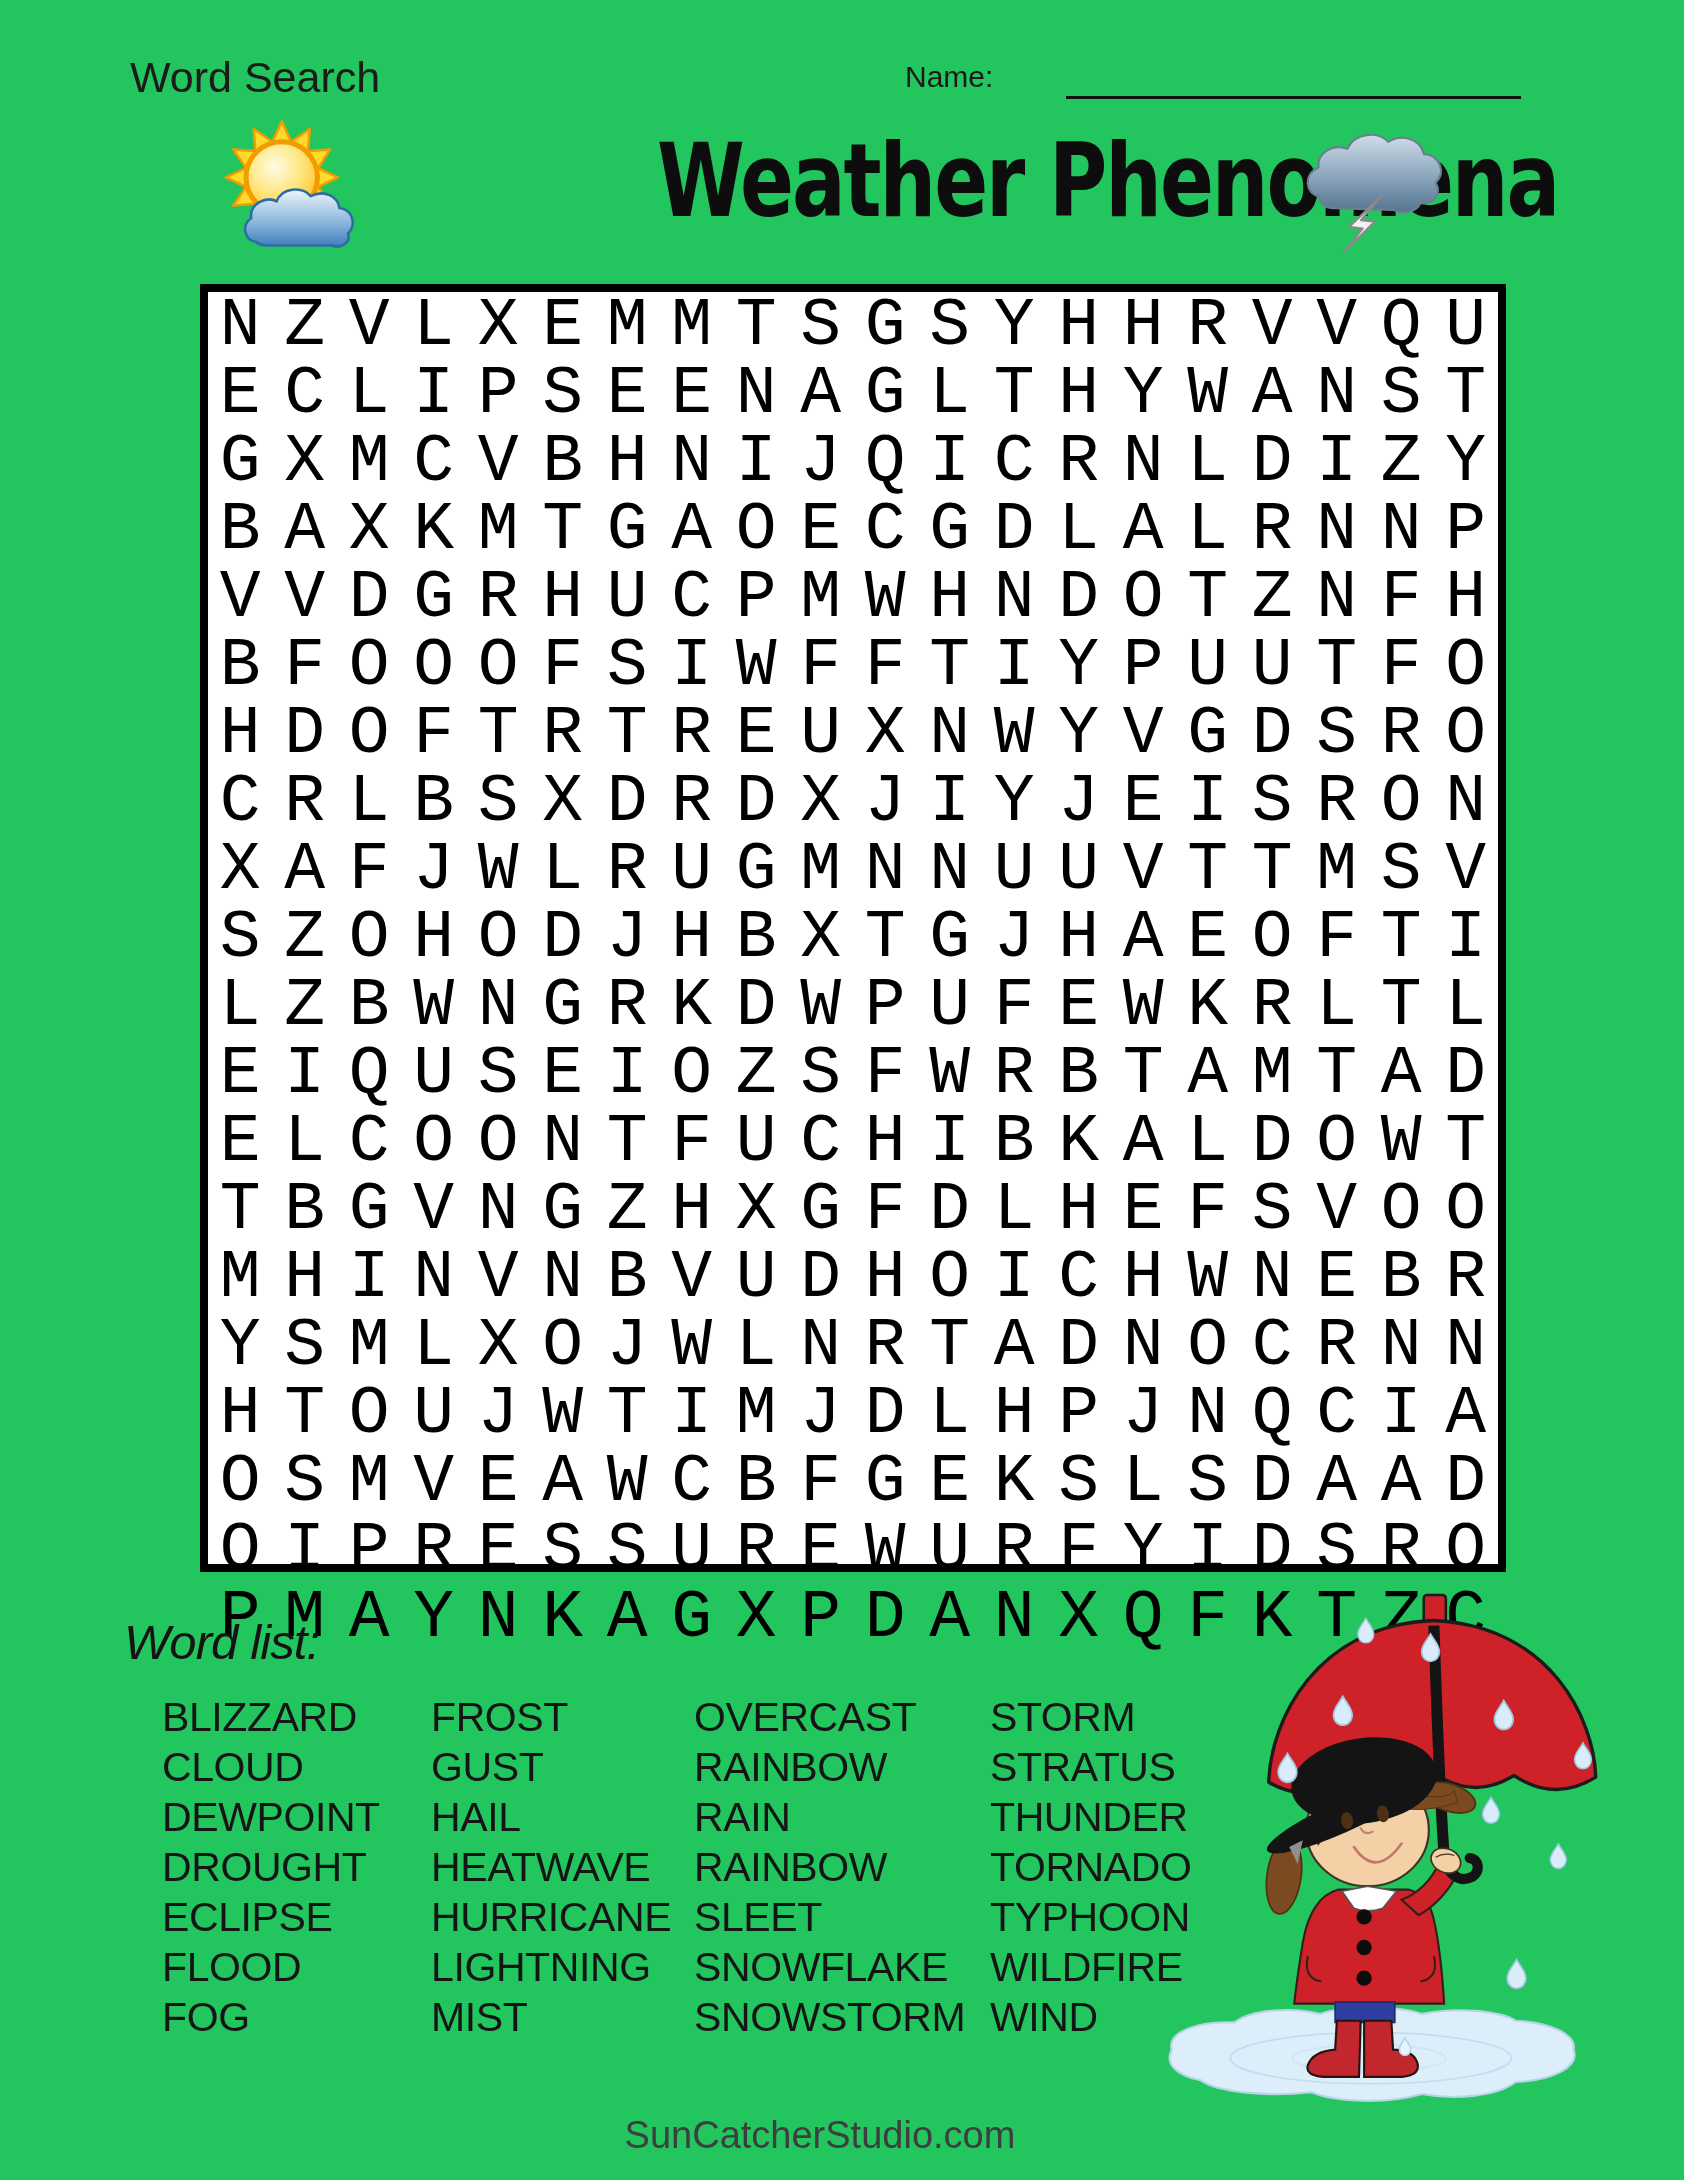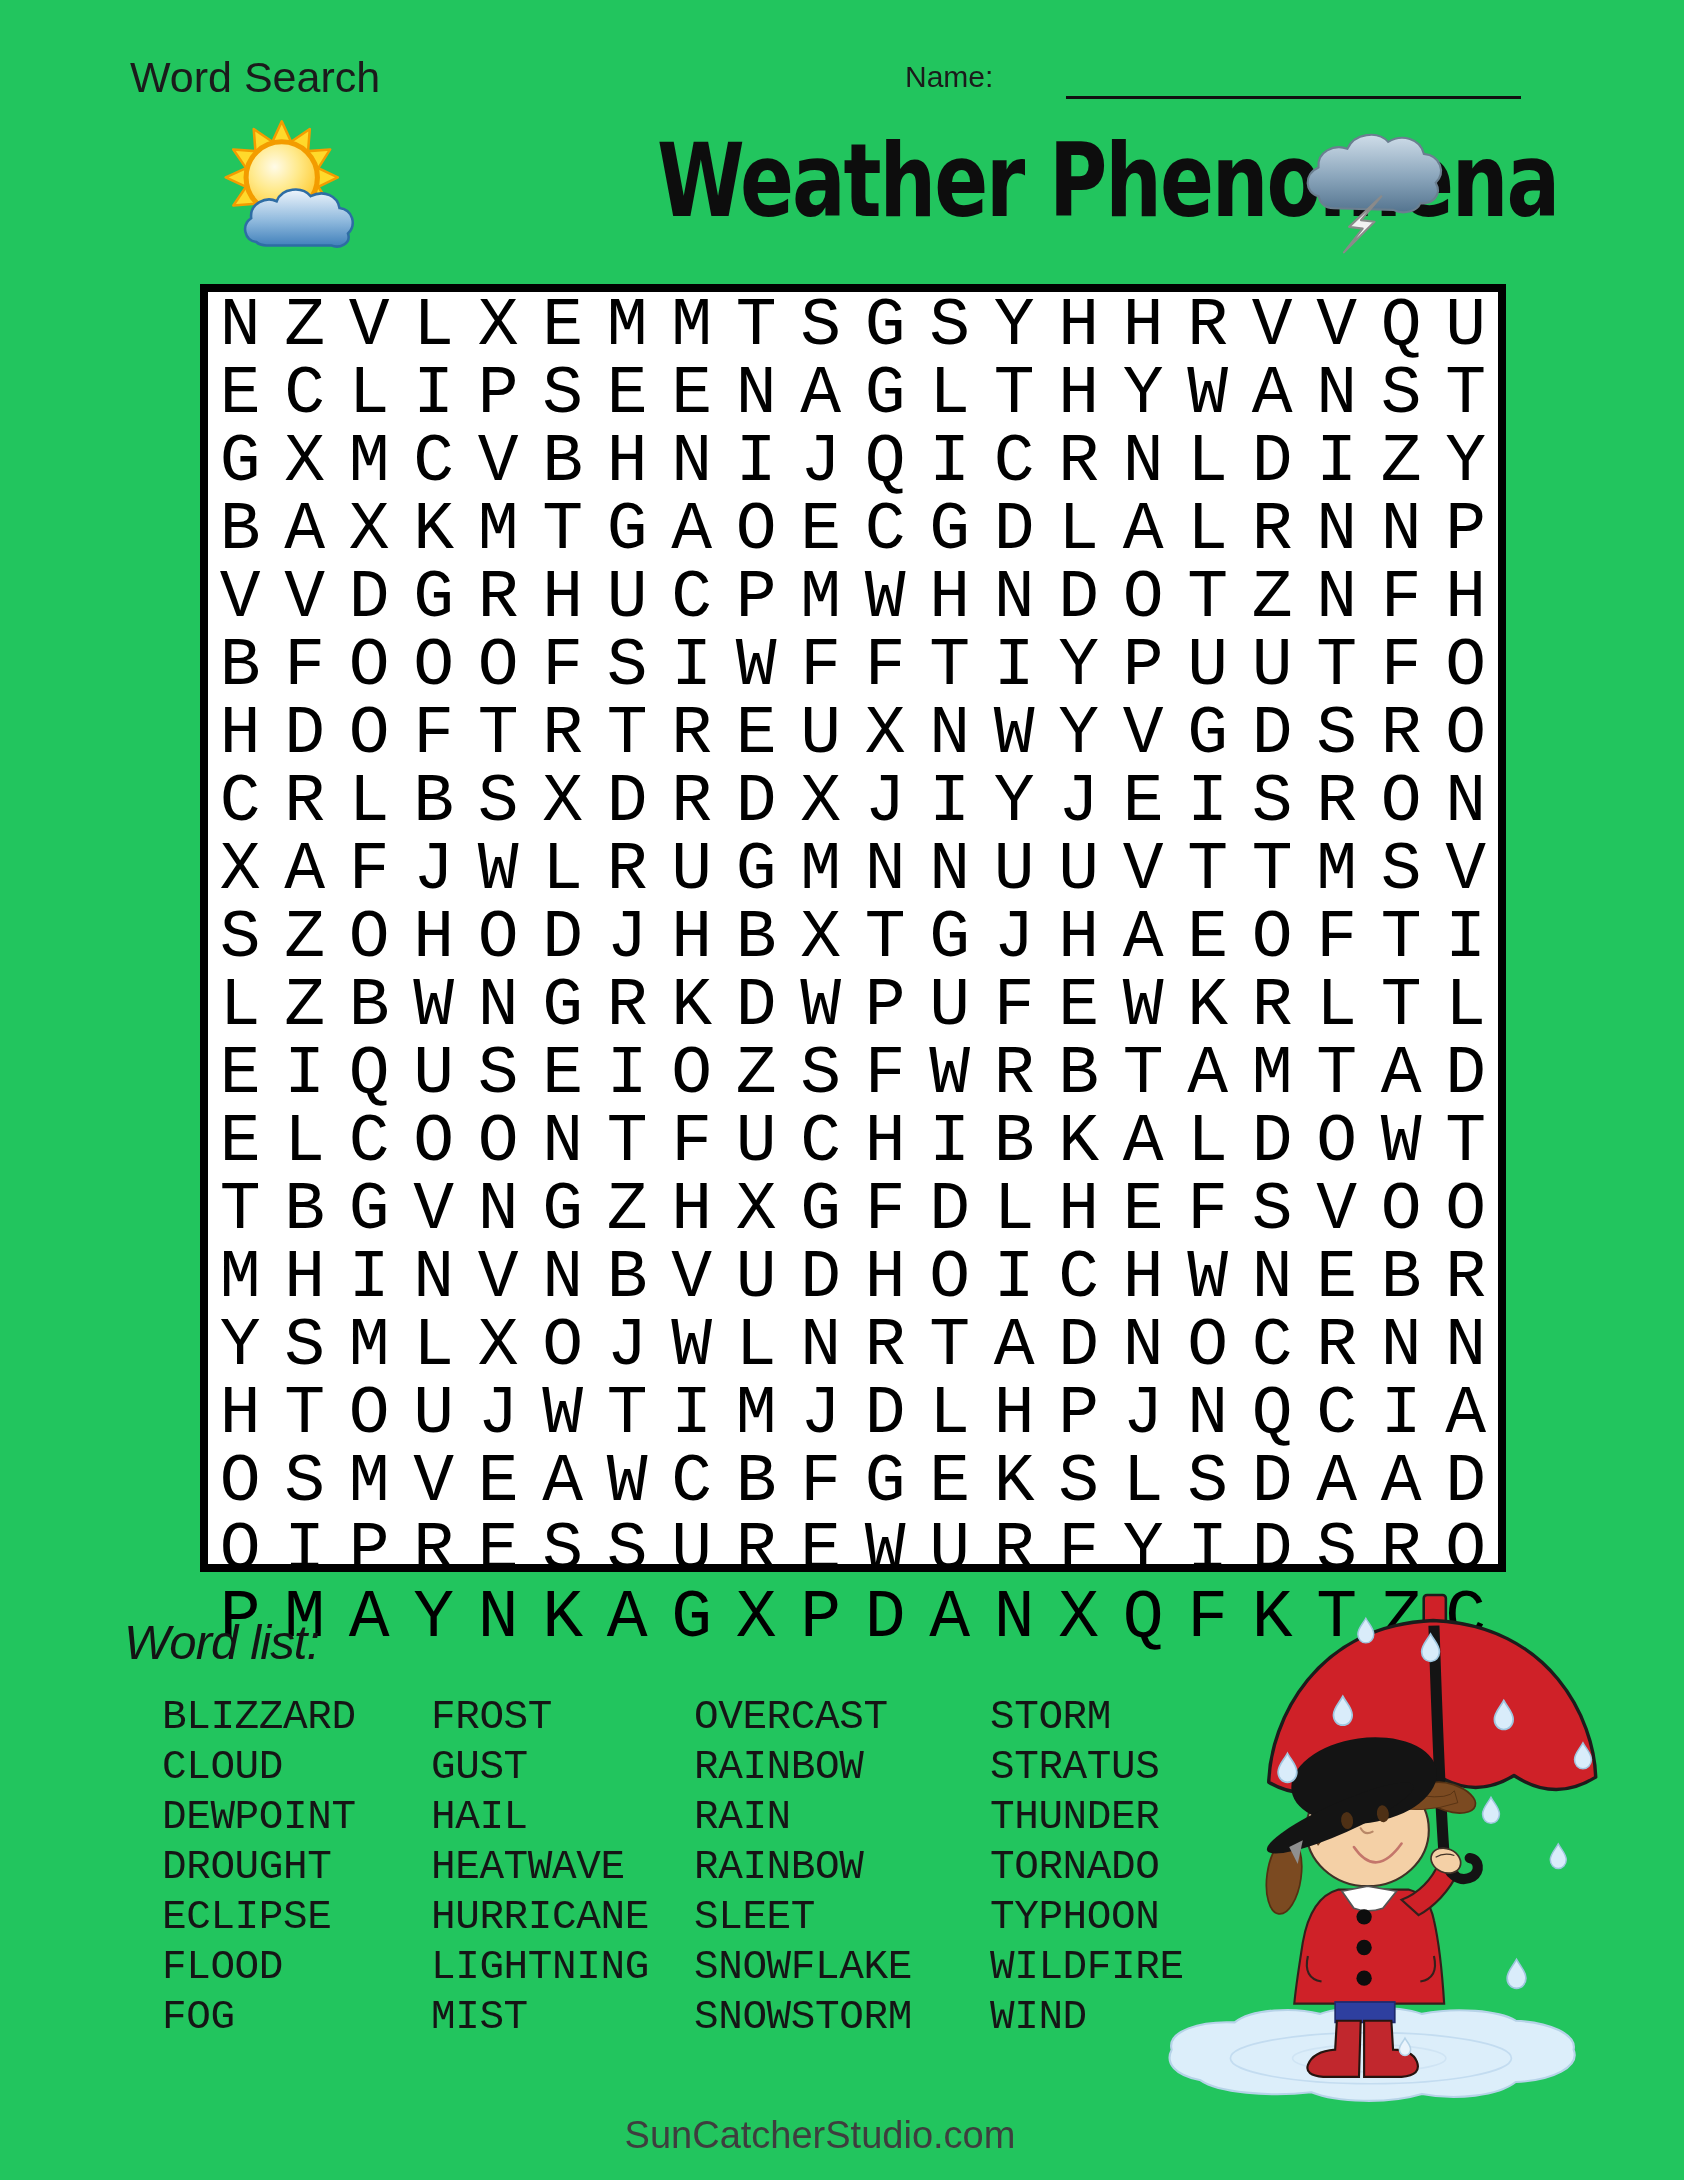--- a/index.html
+++ b/index.html
@@ -23,21 +23,21 @@
   
   #letter-grid{position:absolute;left:200px;top:284px;width:1306px;height:1288px;
                box-sizing:border-box;border:8.5px solid #000;background:#fff;
                display:grid;grid-template-columns:repeat(20,1fr);grid-template-rows:repeat(20,1fr);
                font-family:"Liberation Mono",monospace;font-size:68px;color:#000;}
   #letter-grid .cell{display:flex;align-items:center;justify-content:center;line-height:1;}
 
   
   .wl-heading{position:absolute;left:124px;top:1615px;font-size:49px;line-height:55px;
               letter-spacing:-0.9px;color:#141414;font-style:italic;}
-  #wordlist-cols{position:absolute;left:162px;top:1692px;width:1107px;height:366px;font-family:Liberation Mono, monospace;}
+  #wordlist-cols{position:absolute;left:162px;top:1692px;width:1107px;height:366px;}
   .wl-col{position:absolute;top:0;}
   .wl-col:nth-child(1){left:0;}
   .wl-col:nth-child(2){left:269px;}
   .wl-col:nth-child(3){left:532px;}
   .wl-col:nth-child(4){left:828px;}
   .wl-item{font-size:41px;line-height:50px;letter-spacing:-0.4px;color:#151515;white-space:nowrap;}
 
   
   .girl-illustration{position:absolute;left:1141px;top:1576px;}
 

